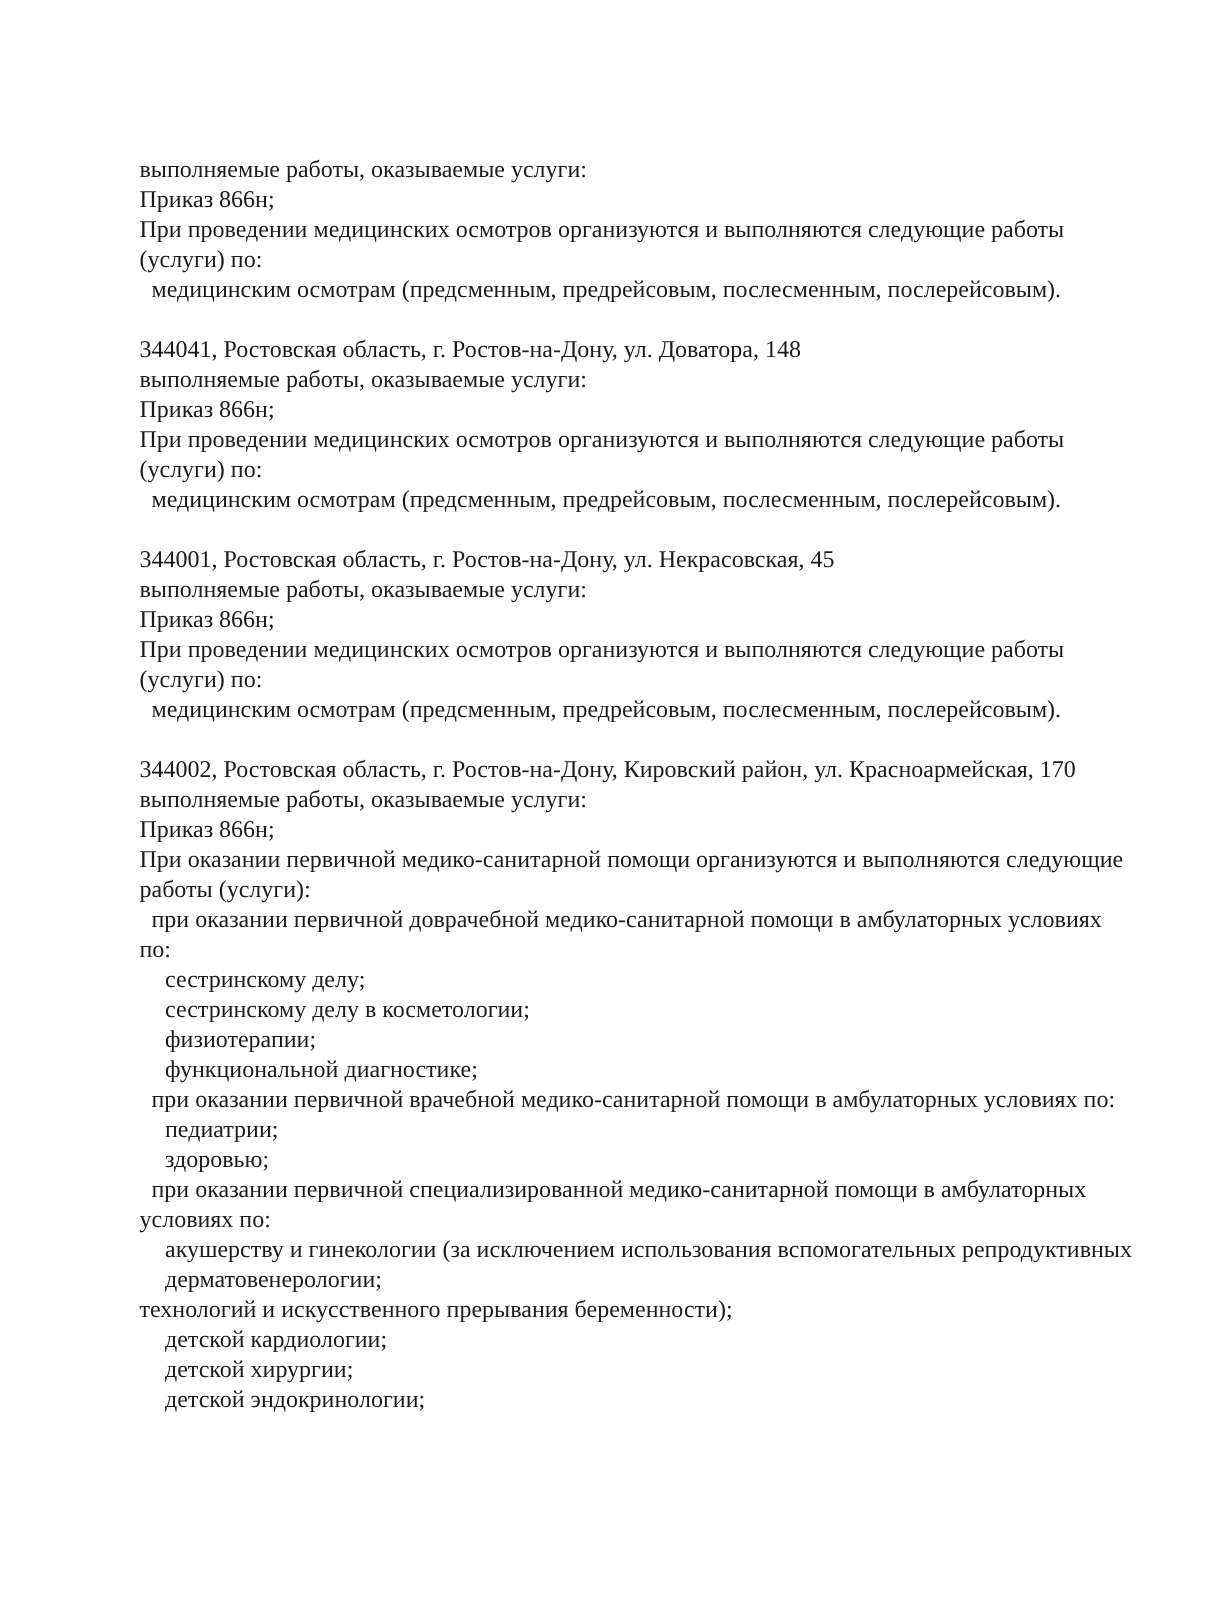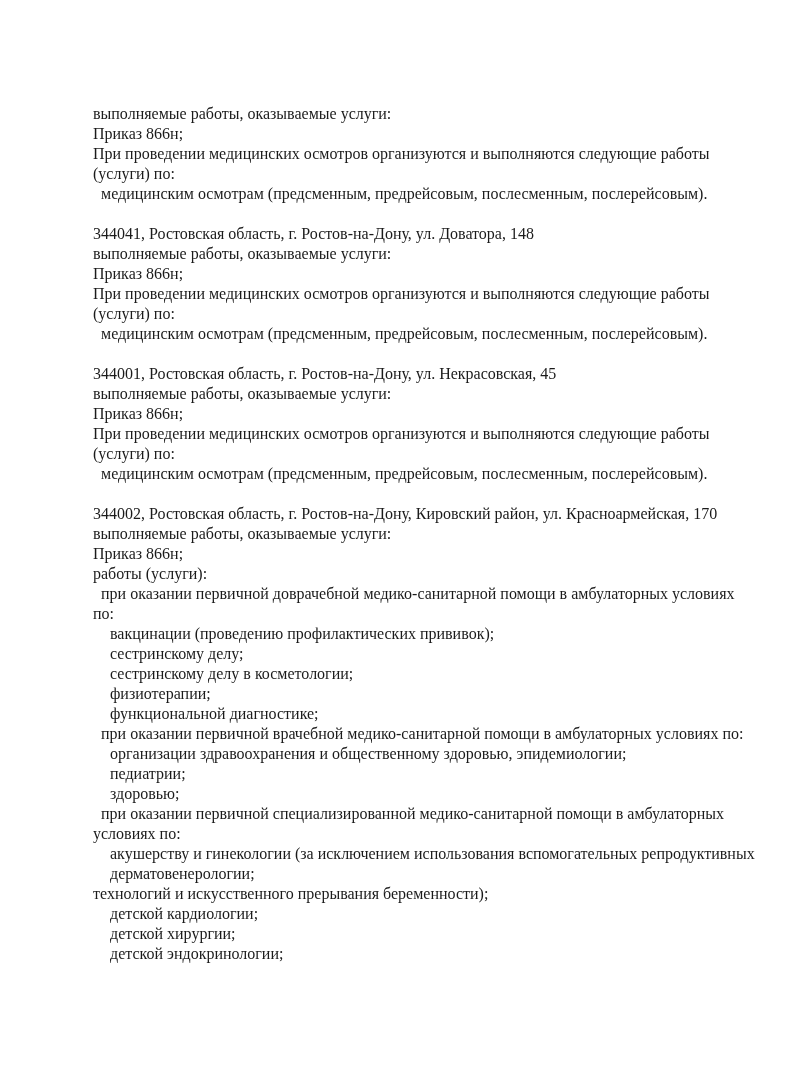--- a/index.html
+++ b/index.html
@@ -60,30 +60,29 @@
         <div class="line indent-0">выполняемые работы, оказываемые услуги:</div>
         <div class="line indent-0">Приказ 866н;</div>
         <div class="line indent-0">При проведении медицинских осмотров организуются и выполняются следующие работы</div>
         <div class="line indent-0">(услуги) по:</div>
         <div class="line indent-1">медицинским осмотрам (предсменным, предрейсовым, послесменным, послерейсовым).</div>
       </div>
       <div class="block">
         <div class="line indent-0">344002, Ростовская область, г. Ростов-на-Дону, Кировский район, ул. Красноармейская, 170</div>
         <div class="line indent-0">выполняемые работы, оказываемые услуги:</div>
         <div class="line indent-0">Приказ 866н;</div>
+        <div class="line indent-0">При оказании первичной медико-санитарной помощи организуются и выполняются следующие</div>
         <div class="line indent-0">работы (услуги):</div>
         <div class="line indent-1">при оказании первичной доврачебной медико-санитарной помощи в амбулаторных условиях</div>
         <div class="line indent-0">по:</div>
-        <div class="line indent-2">вакцинации (проведению профилактических прививок);</div>
         <div class="line indent-2">сестринскому делу;</div>
         <div class="line indent-2">сестринскому делу в косметологии;</div>
         <div class="line indent-2">физиотерапии;</div>
         <div class="line indent-2">функциональной диагностике;</div>
         <div class="line indent-1">при оказании первичной врачебной медико-санитарной помощи в амбулаторных условиях по:</div>
-        <div class="line indent-2">организации здравоохранения и общественному здоровью, эпидемиологии;</div>
         <div class="line indent-2">педиатрии;</div>
         <div class="line indent-2">здоровью;</div>
         <div class="line indent-1">при оказании первичной специализированной медико-санитарной помощи в амбулаторных</div>
         <div class="line indent-0">условиях по:</div>
         <div class="line indent-2">акушерству и гинекологии (за исключением использования вспомогательных репродуктивных</div>
         <div class="line indent-2">дерматовенерологии;</div>
         <div class="line indent-0">технологий и искусственного прерывания беременности);</div>
         <div class="line indent-2">детской кардиологии;</div>
         <div class="line indent-2">детской хирургии;</div>
         <div class="line indent-2">детской эндокринологии;</div>

